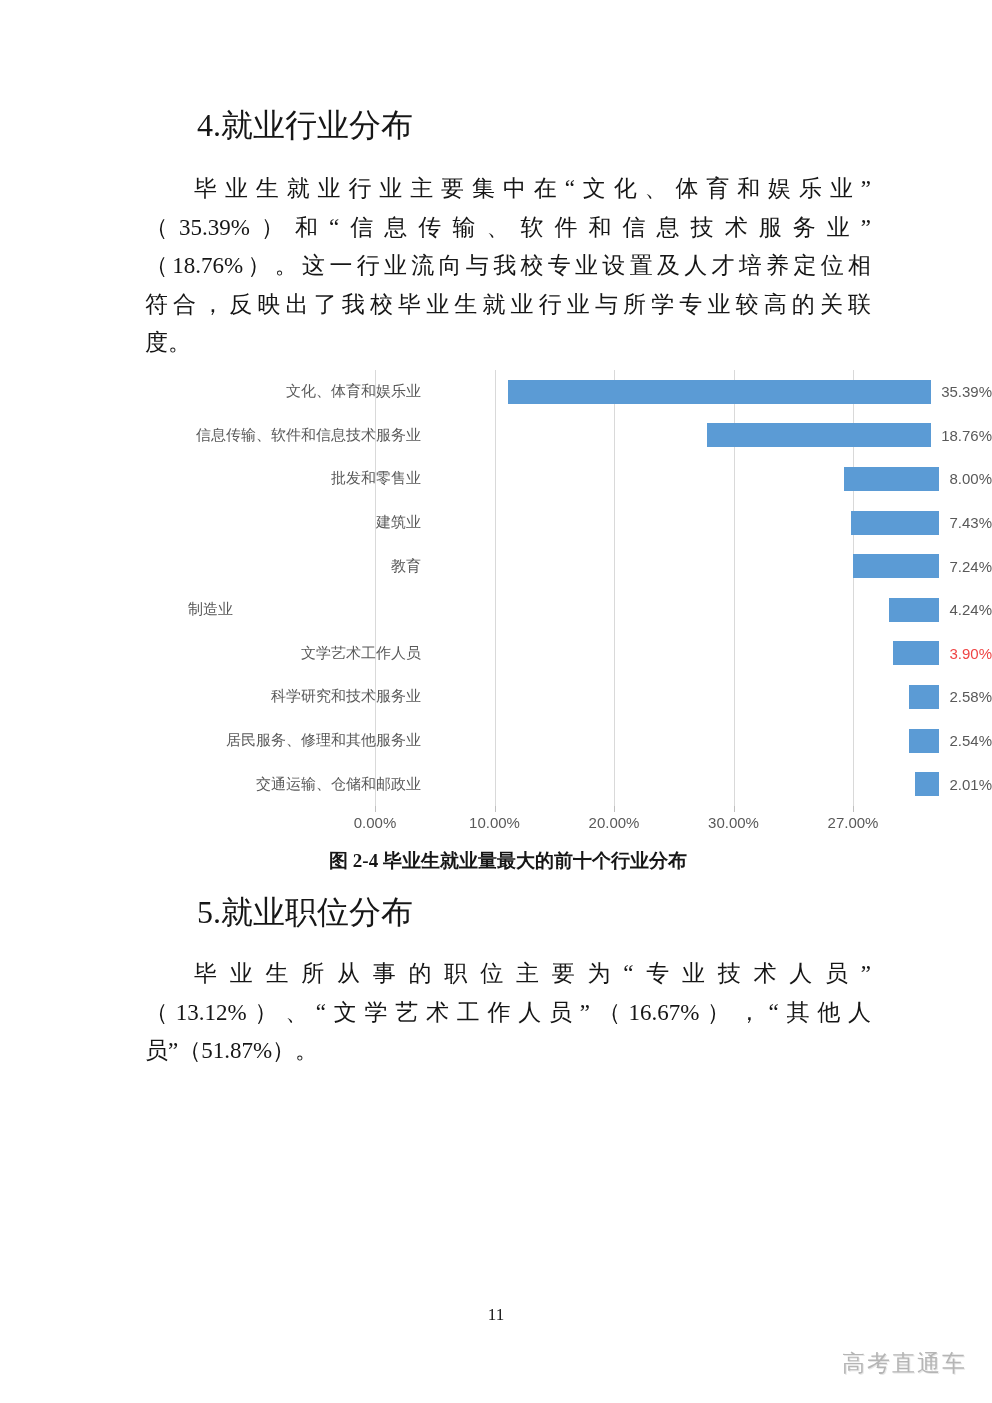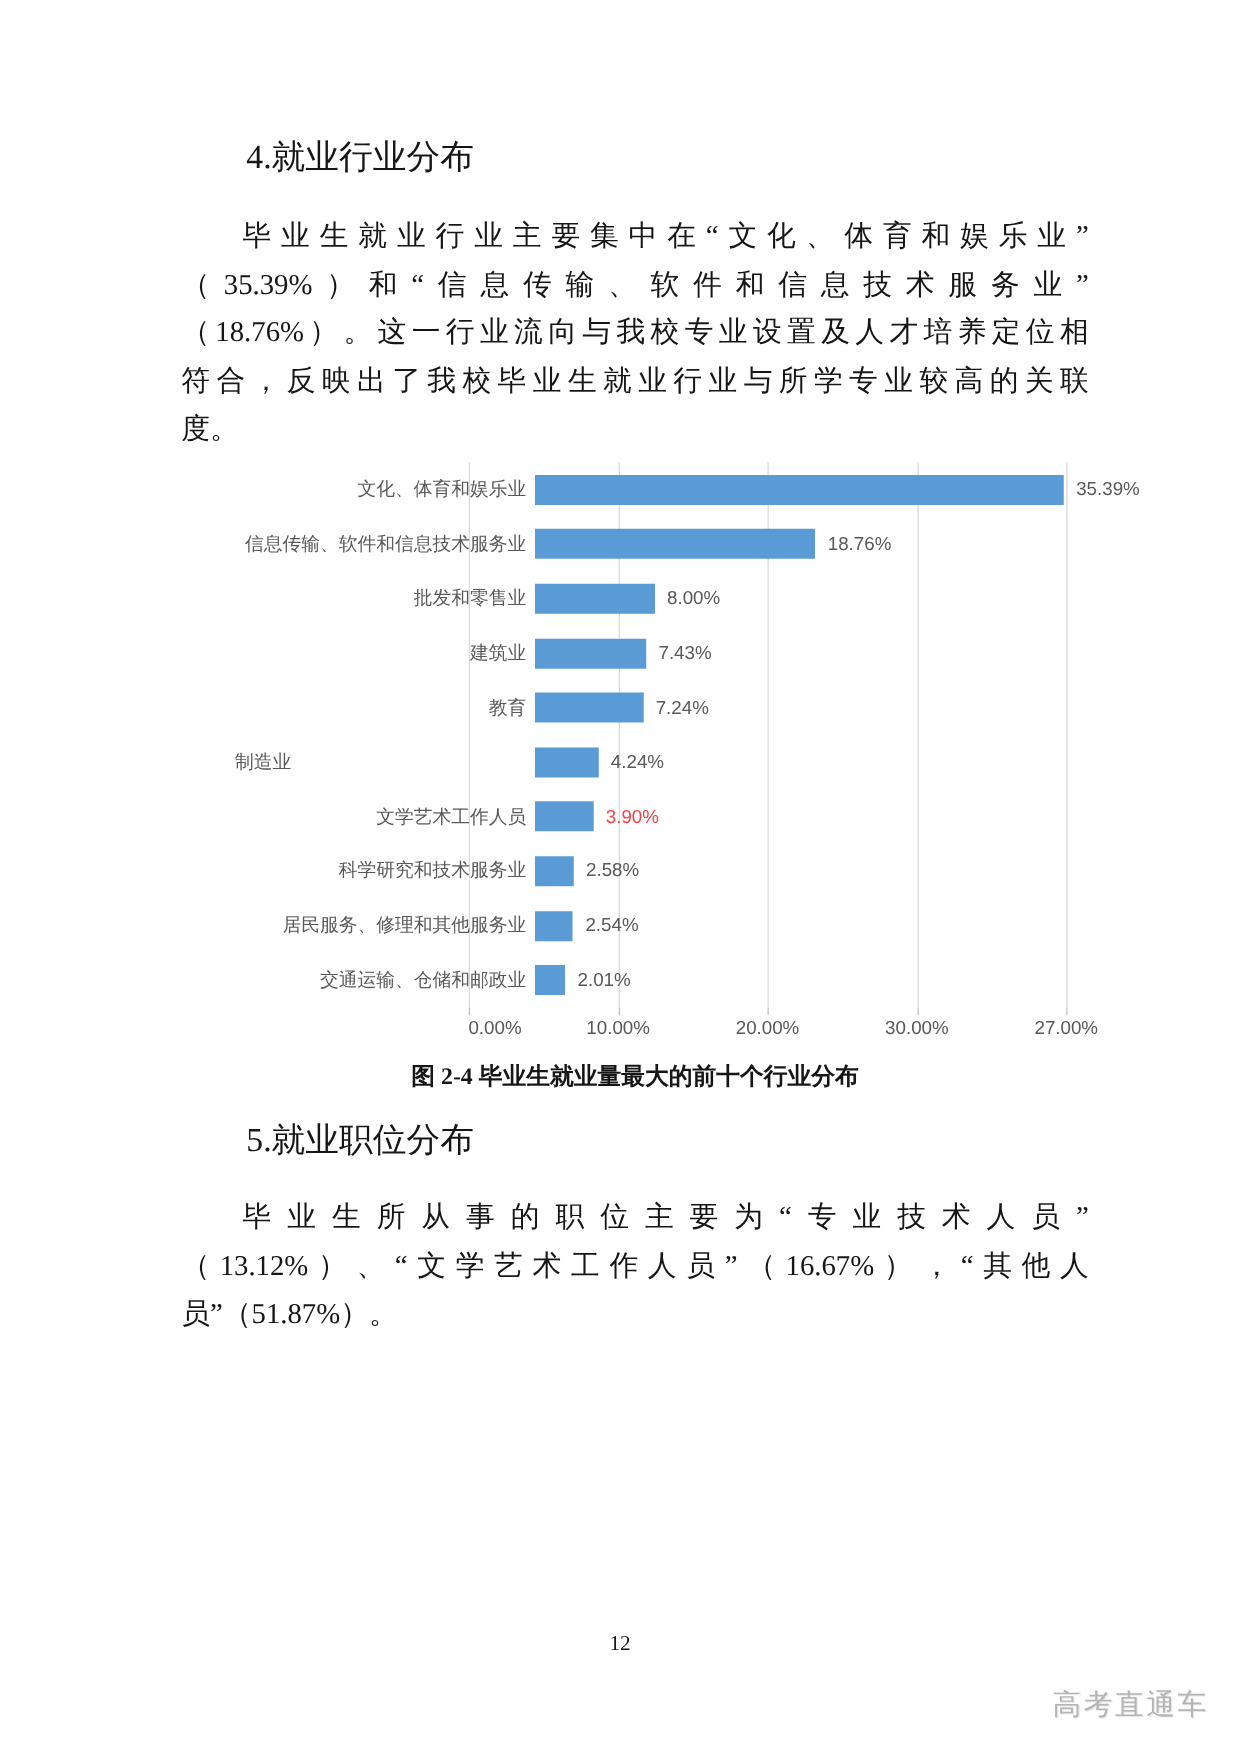--- a/index.html
+++ b/index.html
@@ -8,21 +8,21 @@
     width: 992px;
     height: 1403px;
     background: #ffffff;
     overflow: hidden;
     font-family: "Liberation Serif", "DejaVu Serif", serif;
     color: #111111;
   }
   
   .heading {
     margin-left: 197px;
-    font-size: 27px;
+    font-size: 32px;
     line-height: 30px;
     font-weight: normal;
     color: #161616;
     white-space: nowrap;
   }
   .h4 { padding-top: 110px; }
   .h5 { margin-top: 23px; }
   .para {
     margin-left: 145px;
     width: 726px;
@@ -74,20 +74,21 @@
     font-size: 15px;
     color: #595959;
     white-space: nowrap;
   }
   .cbar-area {
     position: relative;
     flex: 1;
     height: 100%;
     display: flex;
     align-items: center;
+    justify-content: flex-end;
   }
   .cbar { height: 24px; background: #5b9bd5; }
   .cval {
     margin-left: 10px;
     font-size: 15px;
     color: #595959;
     white-space: nowrap;
   }
   .caption {
     margin-top: 16px;
@@ -130,21 +131,21 @@
       <div class="pline just">（35.39%）和“信息传输、软件和信息技术服务业”</div>
       <div class="pline just">（18.76%）。这一行业流向与我校专业设置及人才培养定位相</div>
       <div class="pline just">符合，反映出了我校毕业生就业行业与所学专业较高的关联</div>
       <div class="pline">度。</div>
     </div>
 
   <div class="chart">
     <div class="grid-layer" id="grid-layer">
         <div class="gridline" style="left: 0px; background: rgb(217, 217, 217);"></div>
         <div class="axis-tick" style="left: 0px;"></div>
-        <span class="xtick-label" style="left: 0px; color: rgb(89, 89, 89); margin-left: 21px;">0.00%</span>
+        <span class="xtick-label" style="left: 0px; color: rgb(89, 89, 89);">0.00%</span>
         <div class="gridline" style="left: 119.5px; background: rgb(217, 217, 217);"></div>
         <div class="axis-tick" style="left: 119.5px;"></div>
         <span class="xtick-label" style="left: 119.5px; color: rgb(89, 89, 89);">10.00%</span>
         <div class="gridline" style="left: 239px; background: rgb(217, 217, 217);"></div>
         <div class="axis-tick" style="left: 239px;"></div>
         <span class="xtick-label" style="left: 239px; color: rgb(89, 89, 89);">20.00%</span>
         <div class="gridline" style="left: 358.5px; background: rgb(217, 217, 217);"></div>
         <div class="axis-tick" style="left: 358.5px;"></div>
         <span class="xtick-label" style="left: 358.5px; color: rgb(89, 89, 89);">30.00%</span>
         <div class="gridline" style="left: 478px; background: rgb(217, 217, 217);"></div>
@@ -228,17 +229,17 @@
   <div class="caption">图 2-4 毕业生就业量最大的前十个行业分布</div>
 
   <div class="heading h5">5.就业职位分布</div>
 
   <div class="para para5">
       <div class="pline indent just">毕业生所从事的职位主要为“专业技术人员”</div>
       <div class="pline just">（13.12%）、“文学艺术工作人员”（16.67%），“其他人</div>
       <div class="pline">员”（51.87%）。</div>
     </div>
 
-  <div class="page-number">12</div>
+  <div class="page-number">11</div>
 
   <div class="watermark">高考直通车</div>
 
 </div>
 
 </body></html>

